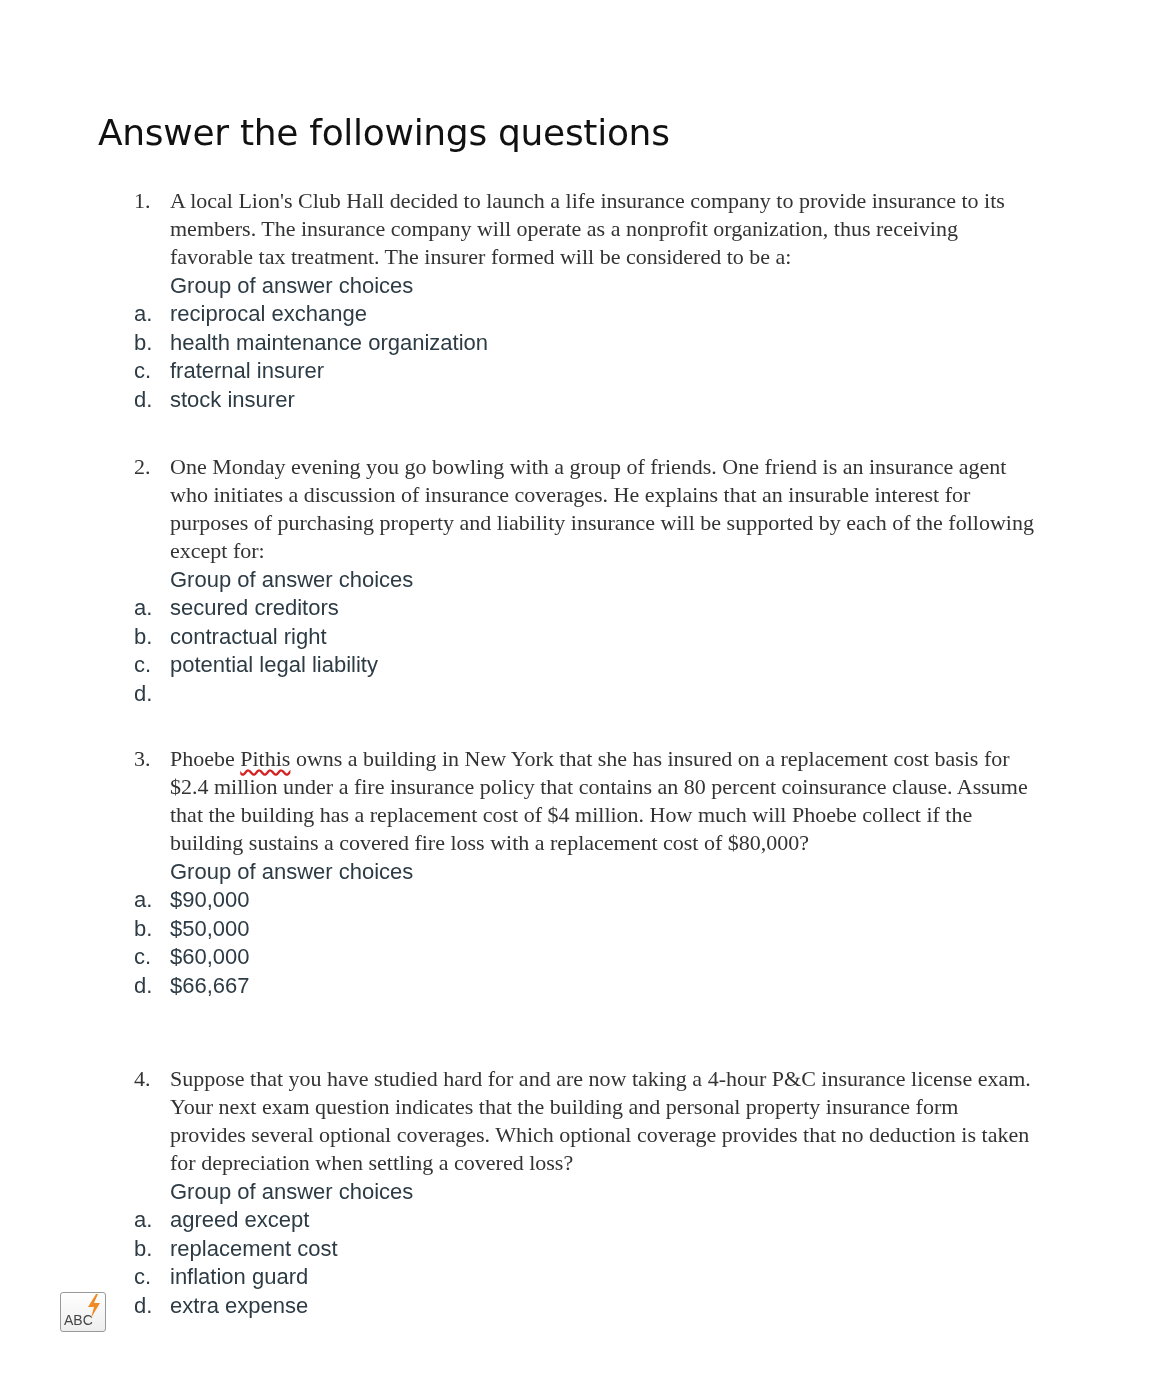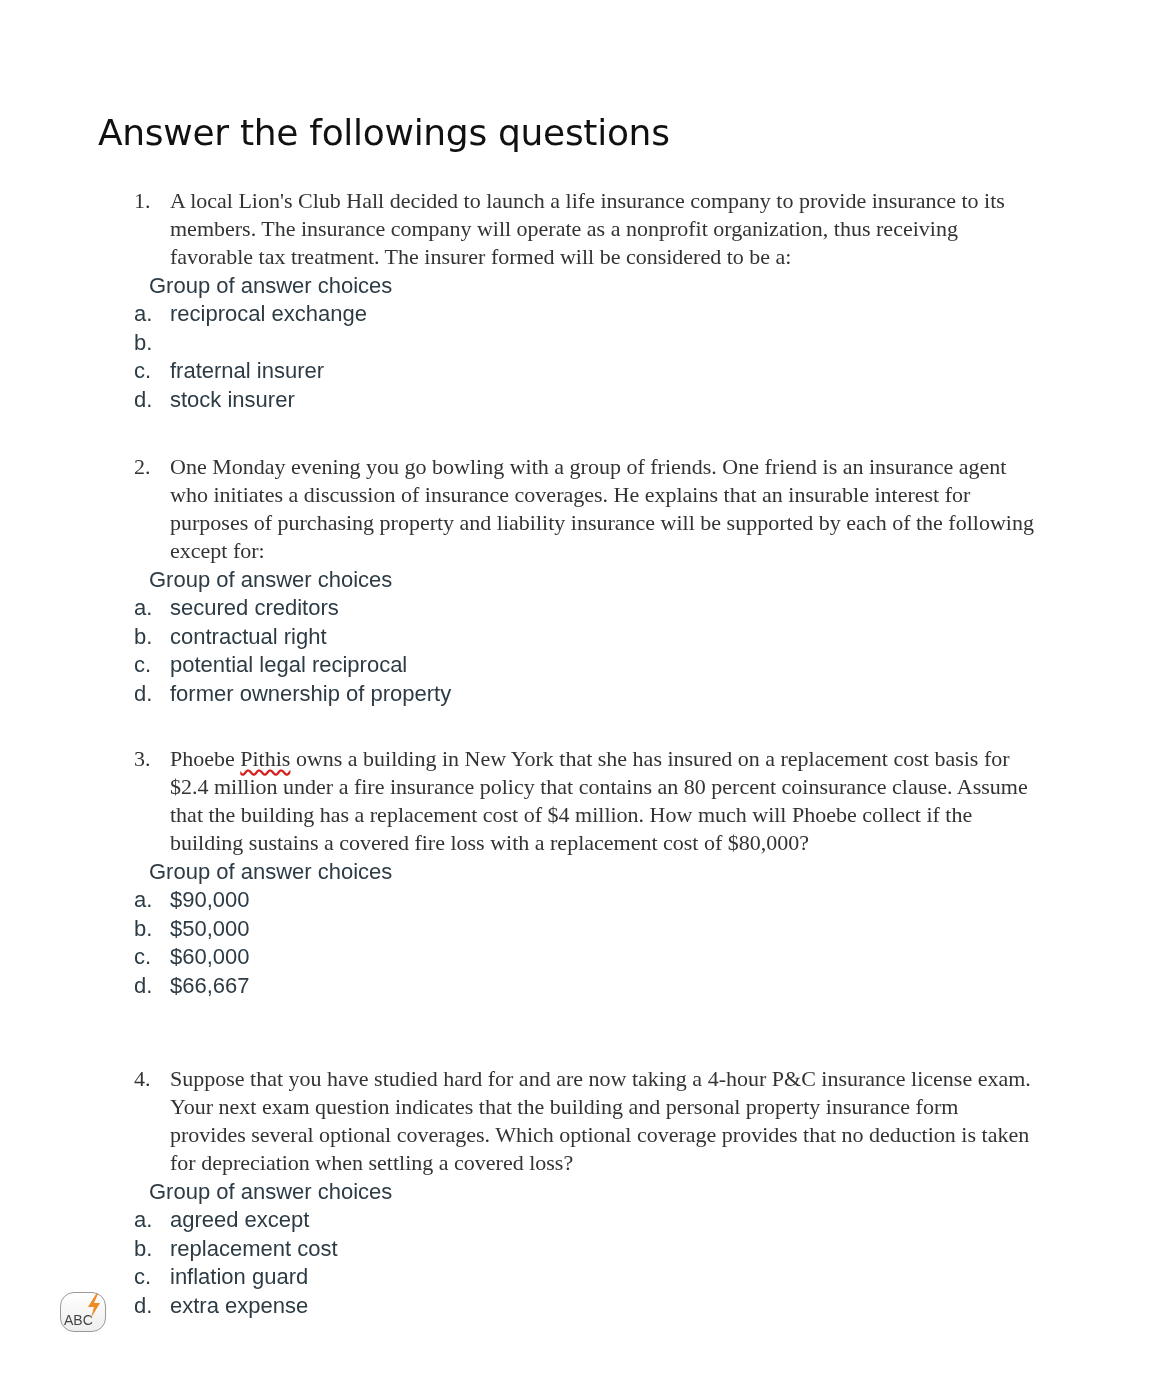--- a/index.html
+++ b/index.html
@@ -2,45 +2,46 @@
 <html><head>
 <meta charset="utf-8">
 <style>
   html, body { margin: 0; padding: 0; background: #ffffff; }
   body { width: 1166px; height: 1392px; position: relative; overflow: hidden; color: #2d3b45; }
   .title { position: absolute; left: 98px; top: 112px; font-family: "DejaVu Sans", sans-serif; font-size: 36px; color: #111; letter-spacing: -0.3px; }
   .q { position: absolute; left: 134px; width: 900px; }
   .qrow { display: flex; font-family: "Liberation Serif", serif; font-size: 22px; line-height: 28px; color: #333; }
   .qnum { width: 36px; flex: none; }
   .qtext { flex: 1; }
-  .group { margin-left: 15px; font-family: "Liberation Sans", sans-serif; font-size: 22px; line-height: 29px; color: #2d3b45; }
+  .group { margin-left: 36px; font-family: "Liberation Sans", sans-serif; font-size: 22px; line-height: 29px; color: #2d3b45; }
   .opt { display: flex; font-family: "Liberation Sans", sans-serif; font-size: 22px; line-height: 28.5px; color: #2d3b45; }
   .opt .l { width: 36px; flex: none; }
   .squig { text-decoration: underline wavy #d42020; text-underline-offset: 3px; }
-  .abc { position: absolute; left: 60px; top: 1292px; width: 46px; height: 40px; border: 1px solid #999; border-radius: 14px; background: linear-gradient(#fff,#eee); box-sizing: border-box; }
+  .abc { position: absolute; left: 60px; top: 1292px; width: 46px; height: 40px; border: 1px solid #999; border-radius: 3px; background: linear-gradient(#fff,#eee); box-sizing: border-box; }
   .abc span { position: absolute; left: 3px; bottom: 3px; font-family: "Liberation Sans", sans-serif; font-size: 14px; color: #444; }
   .abc svg { position: absolute; right: 3px; top: 1px; }
 </style>
 </head>
 <body>
 
 <div class="title">Answer the followings questions</div>
 
 <div class="q" style="top:187px">
   <div class="qrow">
       <span class="qnum">1.</span>
       <span class="qtext">A local Lion's Club Hall decided to launch a life insurance company to provide insurance to its members. The insurance company will operate as a nonprofit organization, thus receiving favorable tax treatment. The insurer formed will be considered to be a:</span>
     </div>
   <div class="group">Group of answer choices</div>
   <div class="opt">
       <span class="l">a.</span>
       <span>reciprocal exchange</span>
     </div>
   <div class="opt">
       <span class="l">b.</span>
+      <span>health maintenance organization</span>
     </div>
   <div class="opt">
       <span class="l">c.</span>
       <span>fraternal insurer</span>
     </div>
   <div class="opt">
       <span class="l">d.</span>
       <span>stock insurer</span>
     </div>
 </div>
@@ -54,25 +55,24 @@
   <div class="opt">
       <span class="l">a.</span>
       <span>secured creditors</span>
     </div>
   <div class="opt">
       <span class="l">b.</span>
       <span>contractual right</span>
     </div>
   <div class="opt">
       <span class="l">c.</span>
-      <span>potential legal reciprocal</span>
+      <span>potential legal liability</span>
     </div>
   <div class="opt">
       <span class="l">d.</span>
-      <span>former ownership of property</span>
     </div>
 </div>
 
 <div class="q" style="top:745px">
   <div class="qrow">
       <span class="qnum">3.</span>
       <span class="qtext"><span>Phoebe </span><span class="squig">Pithis</span><span> owns a building in New York that she has insured on a replacement cost basis for $2.4 million under a fire insurance policy that contains an 80 percent coinsurance clause. Assume that the building has a replacement cost of $4 million. How much will Phoebe collect if the building sustains a covered fire loss with a replacement cost of $80,000?</span></span>
     </div>
   <div class="group">Group of answer choices</div>
   <div class="opt">

